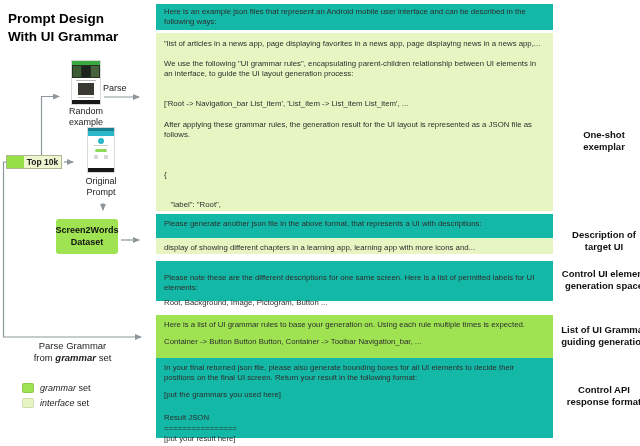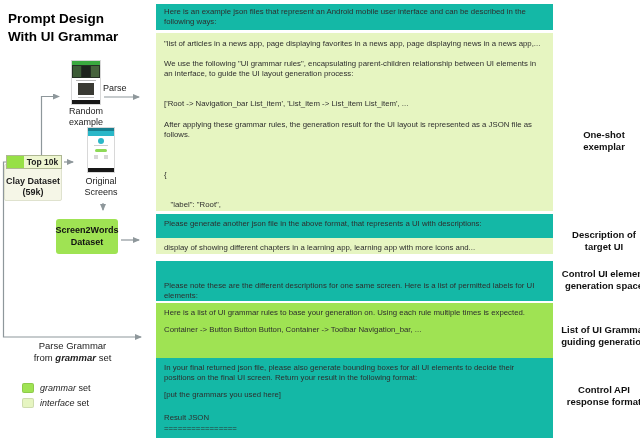--- a/index.html
+++ b/index.html
@@ -100,27 +100,23 @@
     <div style="height:1px;background:#cfcfcf;width:55%;margin:1px auto;"></div>
     <div style="height:3px;width:12px;background:#8ed957;border-radius:2px;margin:3px auto;"></div>
     <div style="display:flex;justify-content:space-around;margin:2px 3px;">
       <div style="width:4px;height:4px;background:#d7d7d7;"></div>
       <div style="width:4px;height:4px;background:#d7d7d7;"></div>
     </div>
     <div style="height:4px;background:#171717;position:absolute;bottom:0;left:0;right:0;"></div>
   </div>
   <div class="nodelabel" style="left:71px;top:176px;width:60px;">
     <div>Original</div>
-    <div>Screens</div>
-  </div>
-
-  <div class="clay">
-    <div>Clay Dataset</div>
-    <div>(59k)</div>
-  </div>
+    <div>Prompt</div>
+  </div>
+
   <div class="top10k">
     <div class="seg"></div>
     <div class="lbl">Top 10k</div>
   </div>
 
   <div class="s2w">
     <div>
       <div>Screen2Words</div>
       <div>Dataset</div>
     </div>
@@ -159,35 +155,36 @@
   </div>
 
   <div class="box blue" style="top:214px;height:28px;">
     <div class="p">Please generate another json file in the above format, that represents a UI with descriptions:</div>
   </div>
 
   <div class="box pale" style="top:238px;height:16px;">
     <div class="p">display of showing different chapters in a learning app, learning app with more icons and...</div>
   </div>
 
-  <div class="box blue" style="top:261px;height:40px;padding-top:20px;">
+  <div class="box blue" style="top:261px;height:40px;padding-top:12px;">
     <div class="p" style="margin-bottom:5px;">Please note these are the different descriptions for one same screen. Here is a list of permitted labels for UI elements:</div>
     <div class="p">Root, Background, Image, Pictogram, Button ...</div>
   </div>
 
-  <div class="box green" style="top:303px;height:63px;">
+  <div class="box green" style="top:315px;height:63px;">
     <div class="p" style="margin-bottom:7px;">Here is a list of UI grammar rules to base your generation on. Using each rule multiple times is expected.</div>
     <div class="p">Container -&gt; Button Button Button, Container -&gt; Toolbar Navigation_bar,  ...</div>
   </div>
 
   <div class="box blue" style="top:358px;height:80px;">
     <div class="p" style="margin-bottom:7px;">In your final returned json file, please also generate bounding boxes for all UI elements to decide their positions on the final UI screen. Return your result in the following format:</div>
     <div class="p" style="margin-bottom:13px;">[put the grammars you used here]</div>
     <div class="p tight">Result JSON</div>
     <div class="p tight">================</div>
+    <div class="p tight">[put your result here]</div>
   </div>
 
   <div class="annot" style="top:129px;">
     <div>One-shot</div>
     <div>exemplar</div>
   </div>
   <div class="annot" style="top:229px;">
     <div>Description of</div>
     <div>target UI</div>
   </div>

